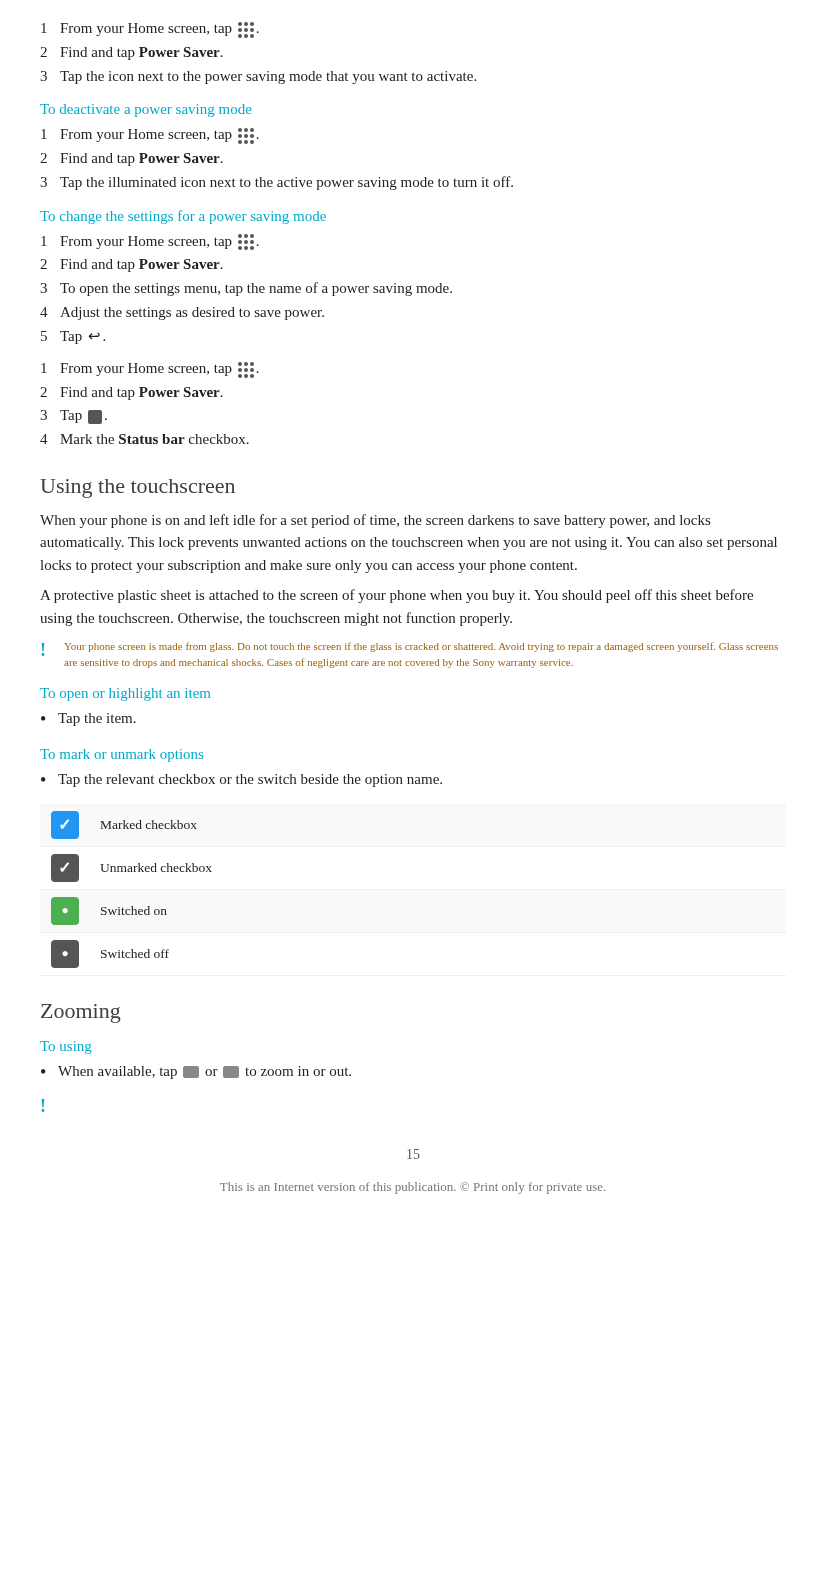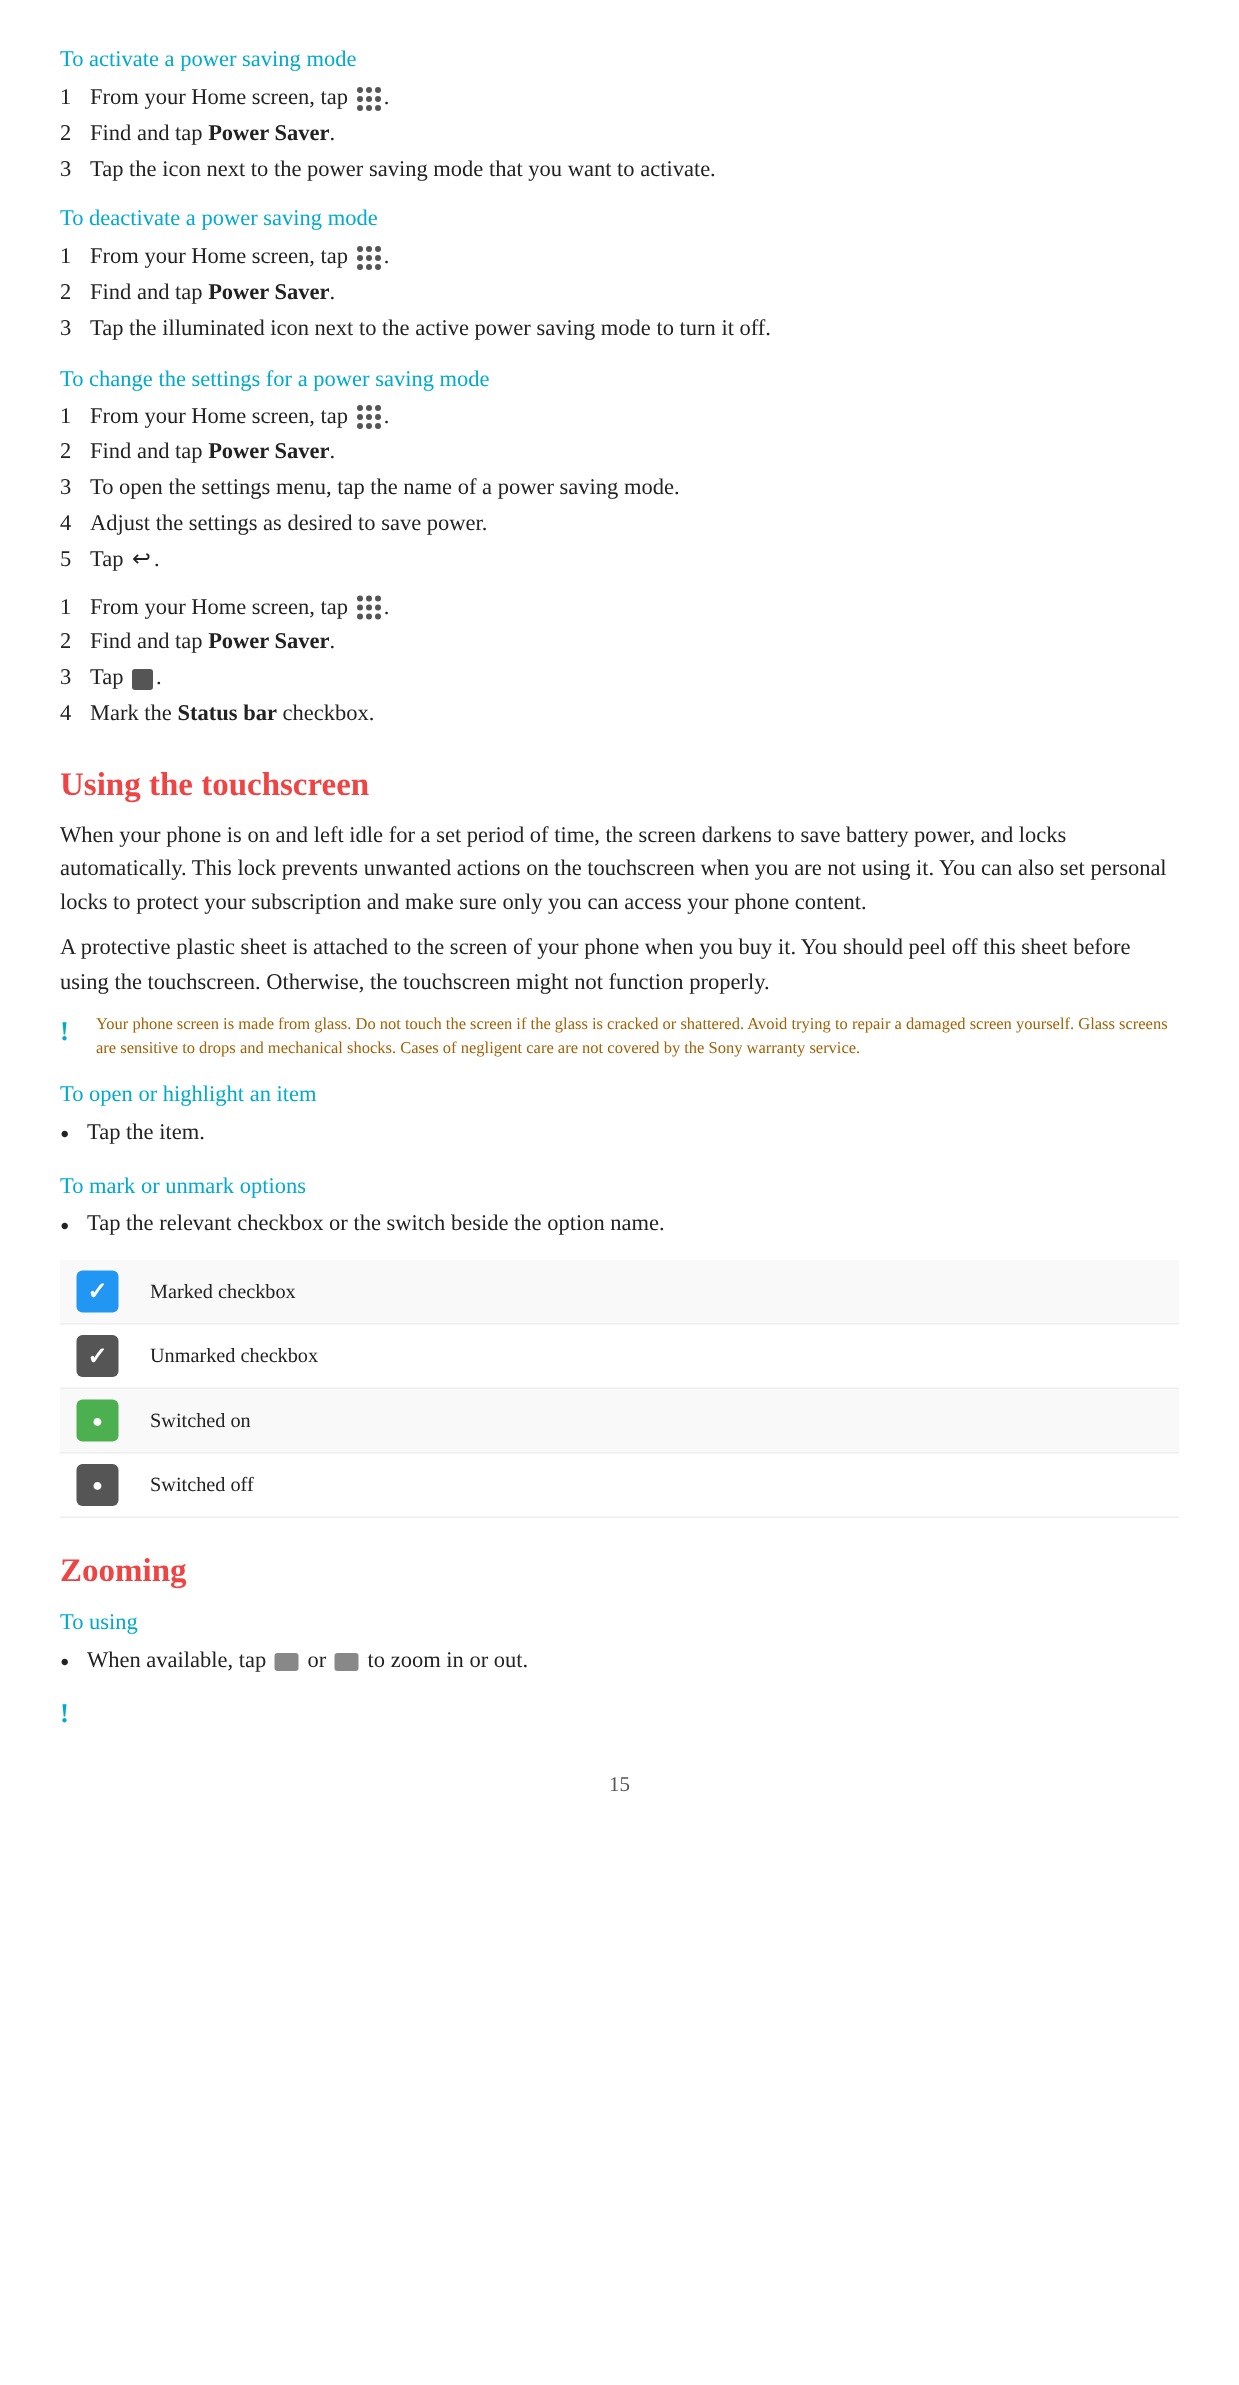--- a/index.html
+++ b/index.html
@@ -34,24 +34,24 @@
       min-width: 20px;
       font-size: 15px;
       color: #222;
     }
     .numbered-list li .text {
       flex: 1;
     }
     .bold { font-weight: bold; }
     h2 {
       font-size: 22px;
-      font-weight: bold;
+      font-weight: normal;
       margin-top: 22px;
       margin-bottom: 10px;
-      color: #ef4444;
+      color: #404040;
     }
     p {
       font-size: 15px;
       line-height: 1.5;
       margin-bottom: 8px;
     }
     .notice-block {
       display: flex;
       align-items: flex-start;
       margin: 10px 0;
@@ -182,21 +182,20 @@
       background: #555;
       border-radius: 2px;
       vertical-align: middle;
       margin: 0 2px;
     }
   </style>
 </head>
 <body>
 
 <div>
-  <div class="section-heading">To activate a power saving mode</div>
   <ol class="numbered-list">
     <li>
       <span class="num">1</span>
       <span class="text">From your Home screen, tap <span class="grid-dots-icon">
             <span></span>
             <span></span>
             <span></span>
             <span></span>
             <span></span>
             <span></span>
@@ -397,13 +396,14 @@
     </ul>
   </div>
 
   <div class="notice-block">
     <span class="notice-icon">!</span>
   </div>
 </div>
 
 <div class="footer">
   <div class="page-num">15</div>
+  <div>This is an Internet version of this publication. © Print only for private use.</div>
 </div>
 
 </body></html>

